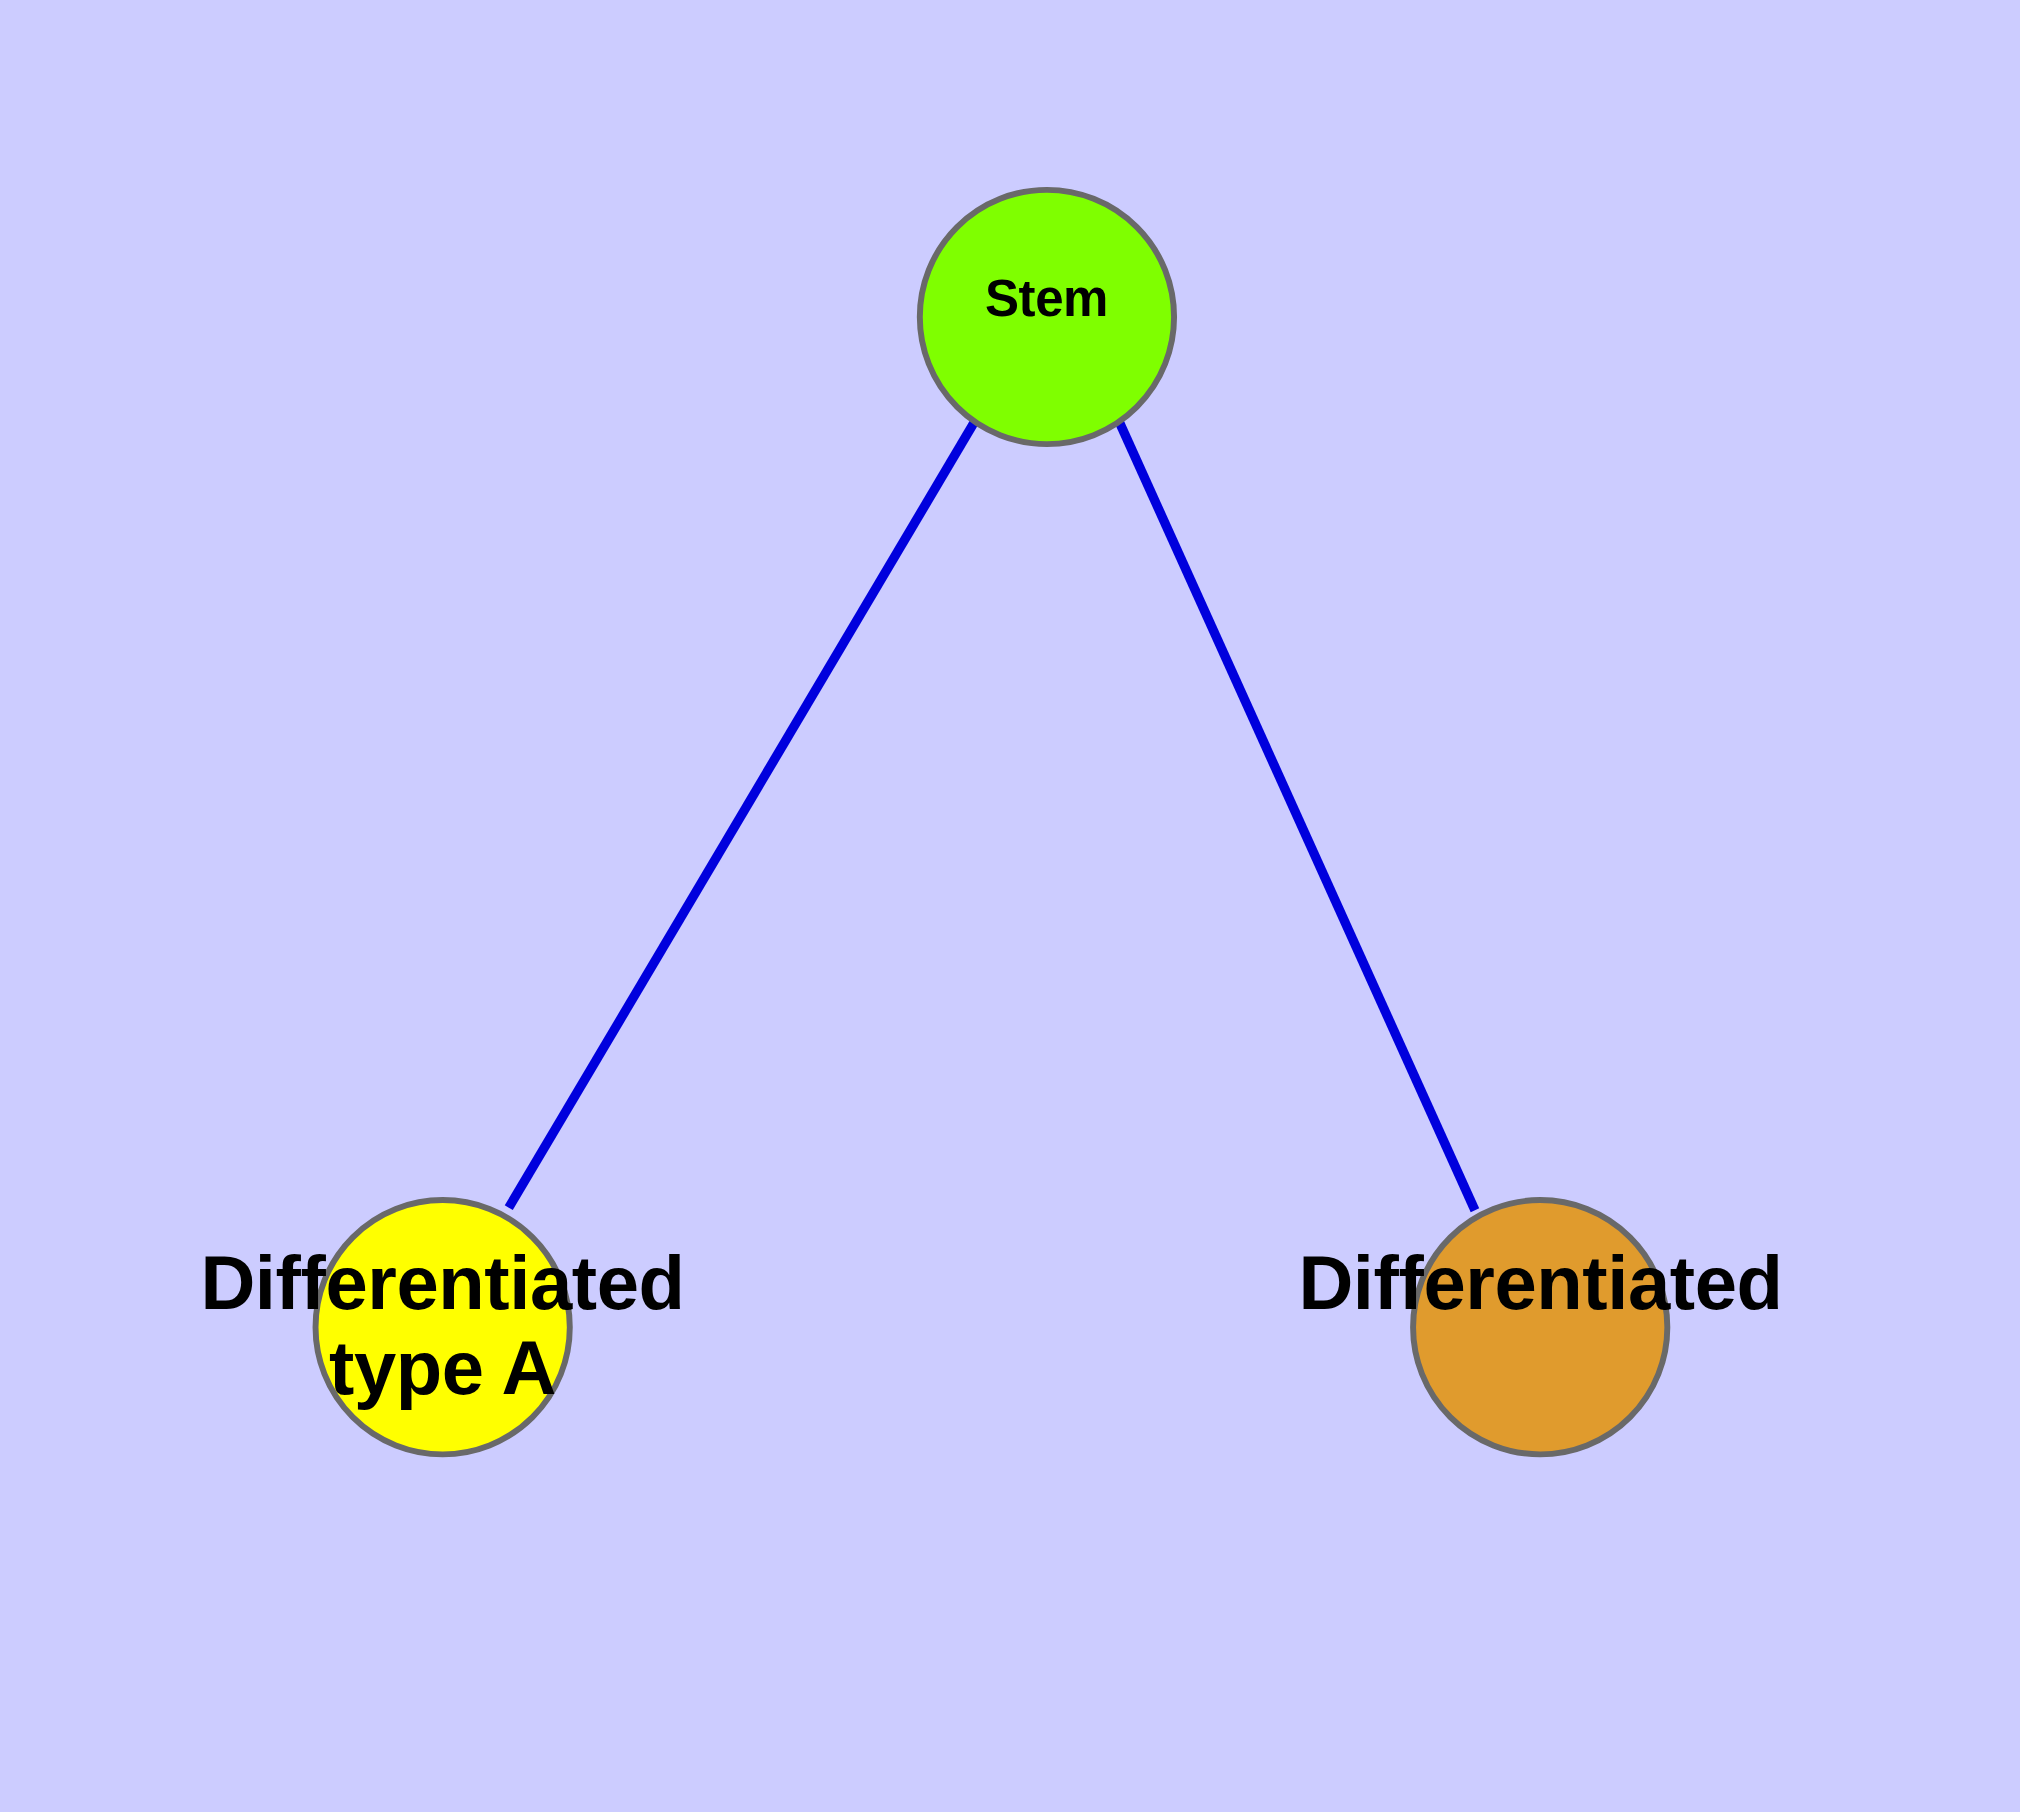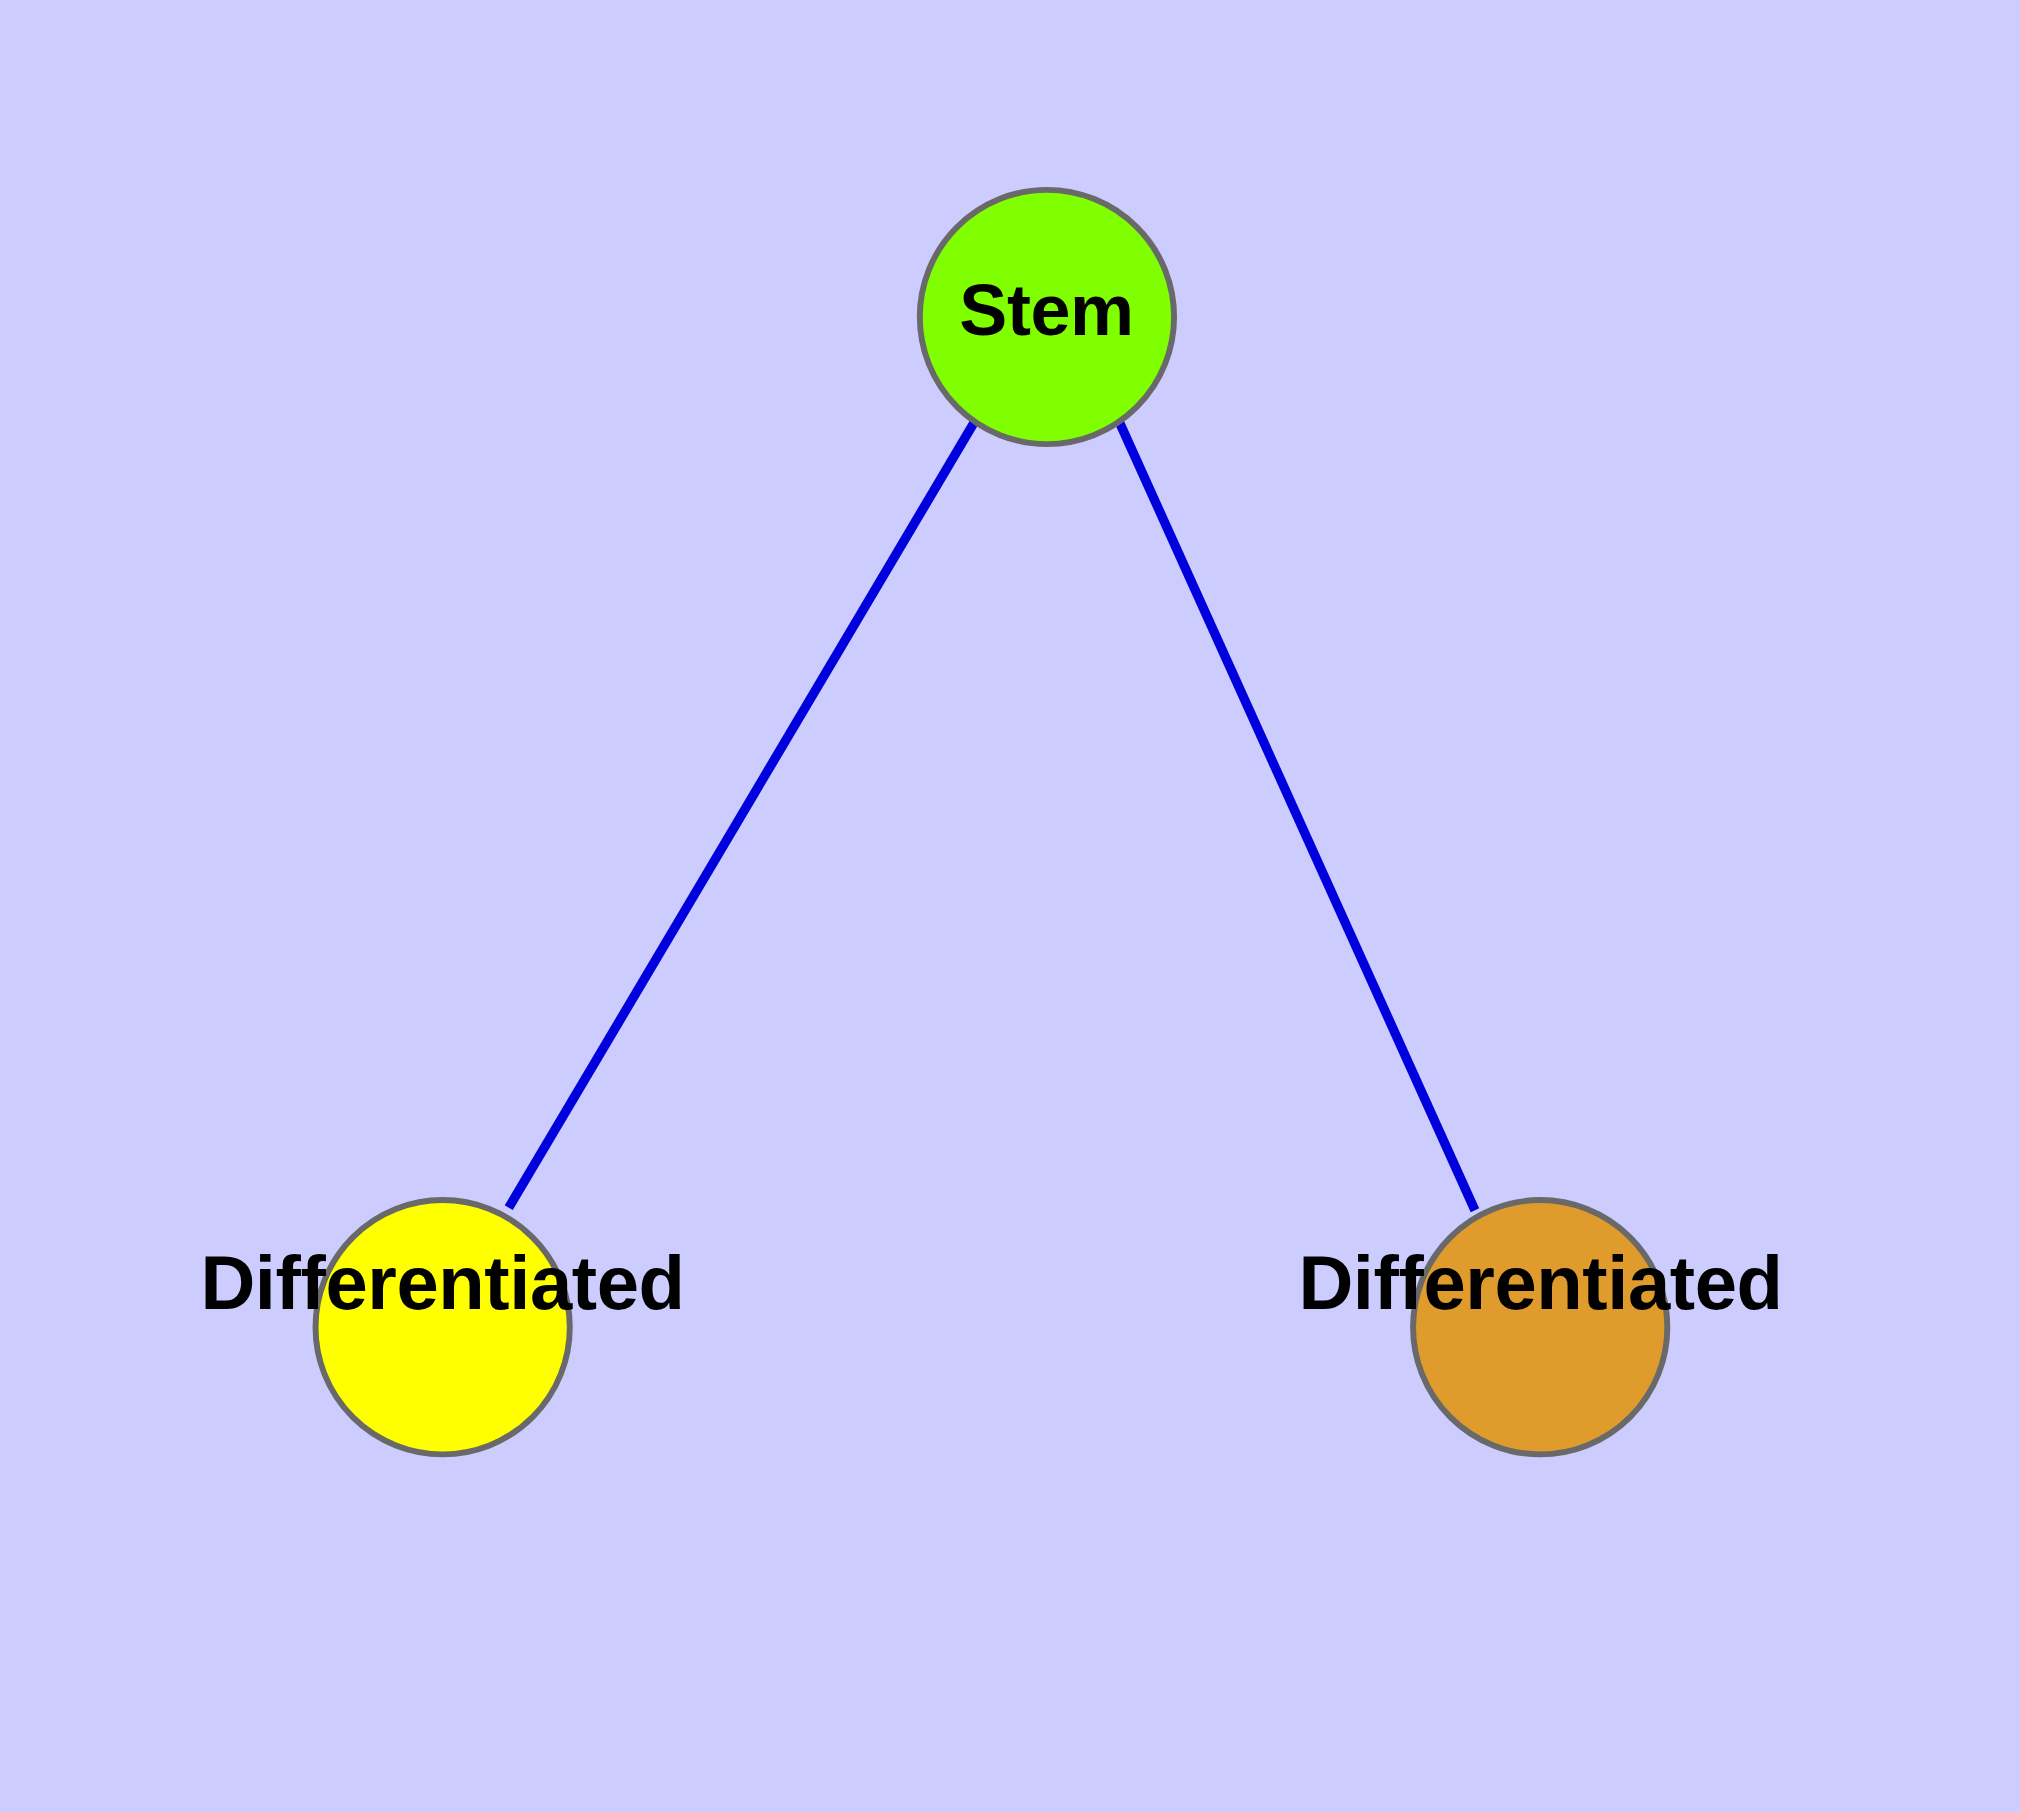--- a/index.html
+++ b/index.html
@@ -35,21 +35,21 @@
     text-align: center;
     font-weight: bold;
     color: #000000;
     white-space: nowrap;
     line-height: 1.12;
     letter-spacing: -0.4px;
     pointer-events: none;
   }
   .node-label .line { display: block; }
   #label-stem {
-    font-size: 72px;
+    font-size: 51px;
     left: 792px;
     top: 270px;
     width: 509px;
   }
   #label-typea {
     font-size: 76px;
     left: 188px;
     top: 1240px;
     width: 509px;
   }
@@ -80,20 +80,21 @@
       <circle cx="1235" cy="374" r="150" fill="#7fff00" stroke="#696969" stroke-width="7"></circle>
     </g>
   </svg>
 
   <div class="node-label" id="label-stem" style="color: rgb(0, 0, 0);">
     <span class="line">Stem</span>
   </div>
 
   <div class="node-label" id="label-typea" style="color: rgb(0, 0, 0);">
     <span class="line">Differentiated</span>
+    <span class="line">type A</span>
   </div>
 
   <div class="node-label" id="label-typeb" style="color: rgb(0, 0, 0);">
     <span class="line">Differentiated</span>
   </div>
 
 </div>
 
 
 </body></html>

